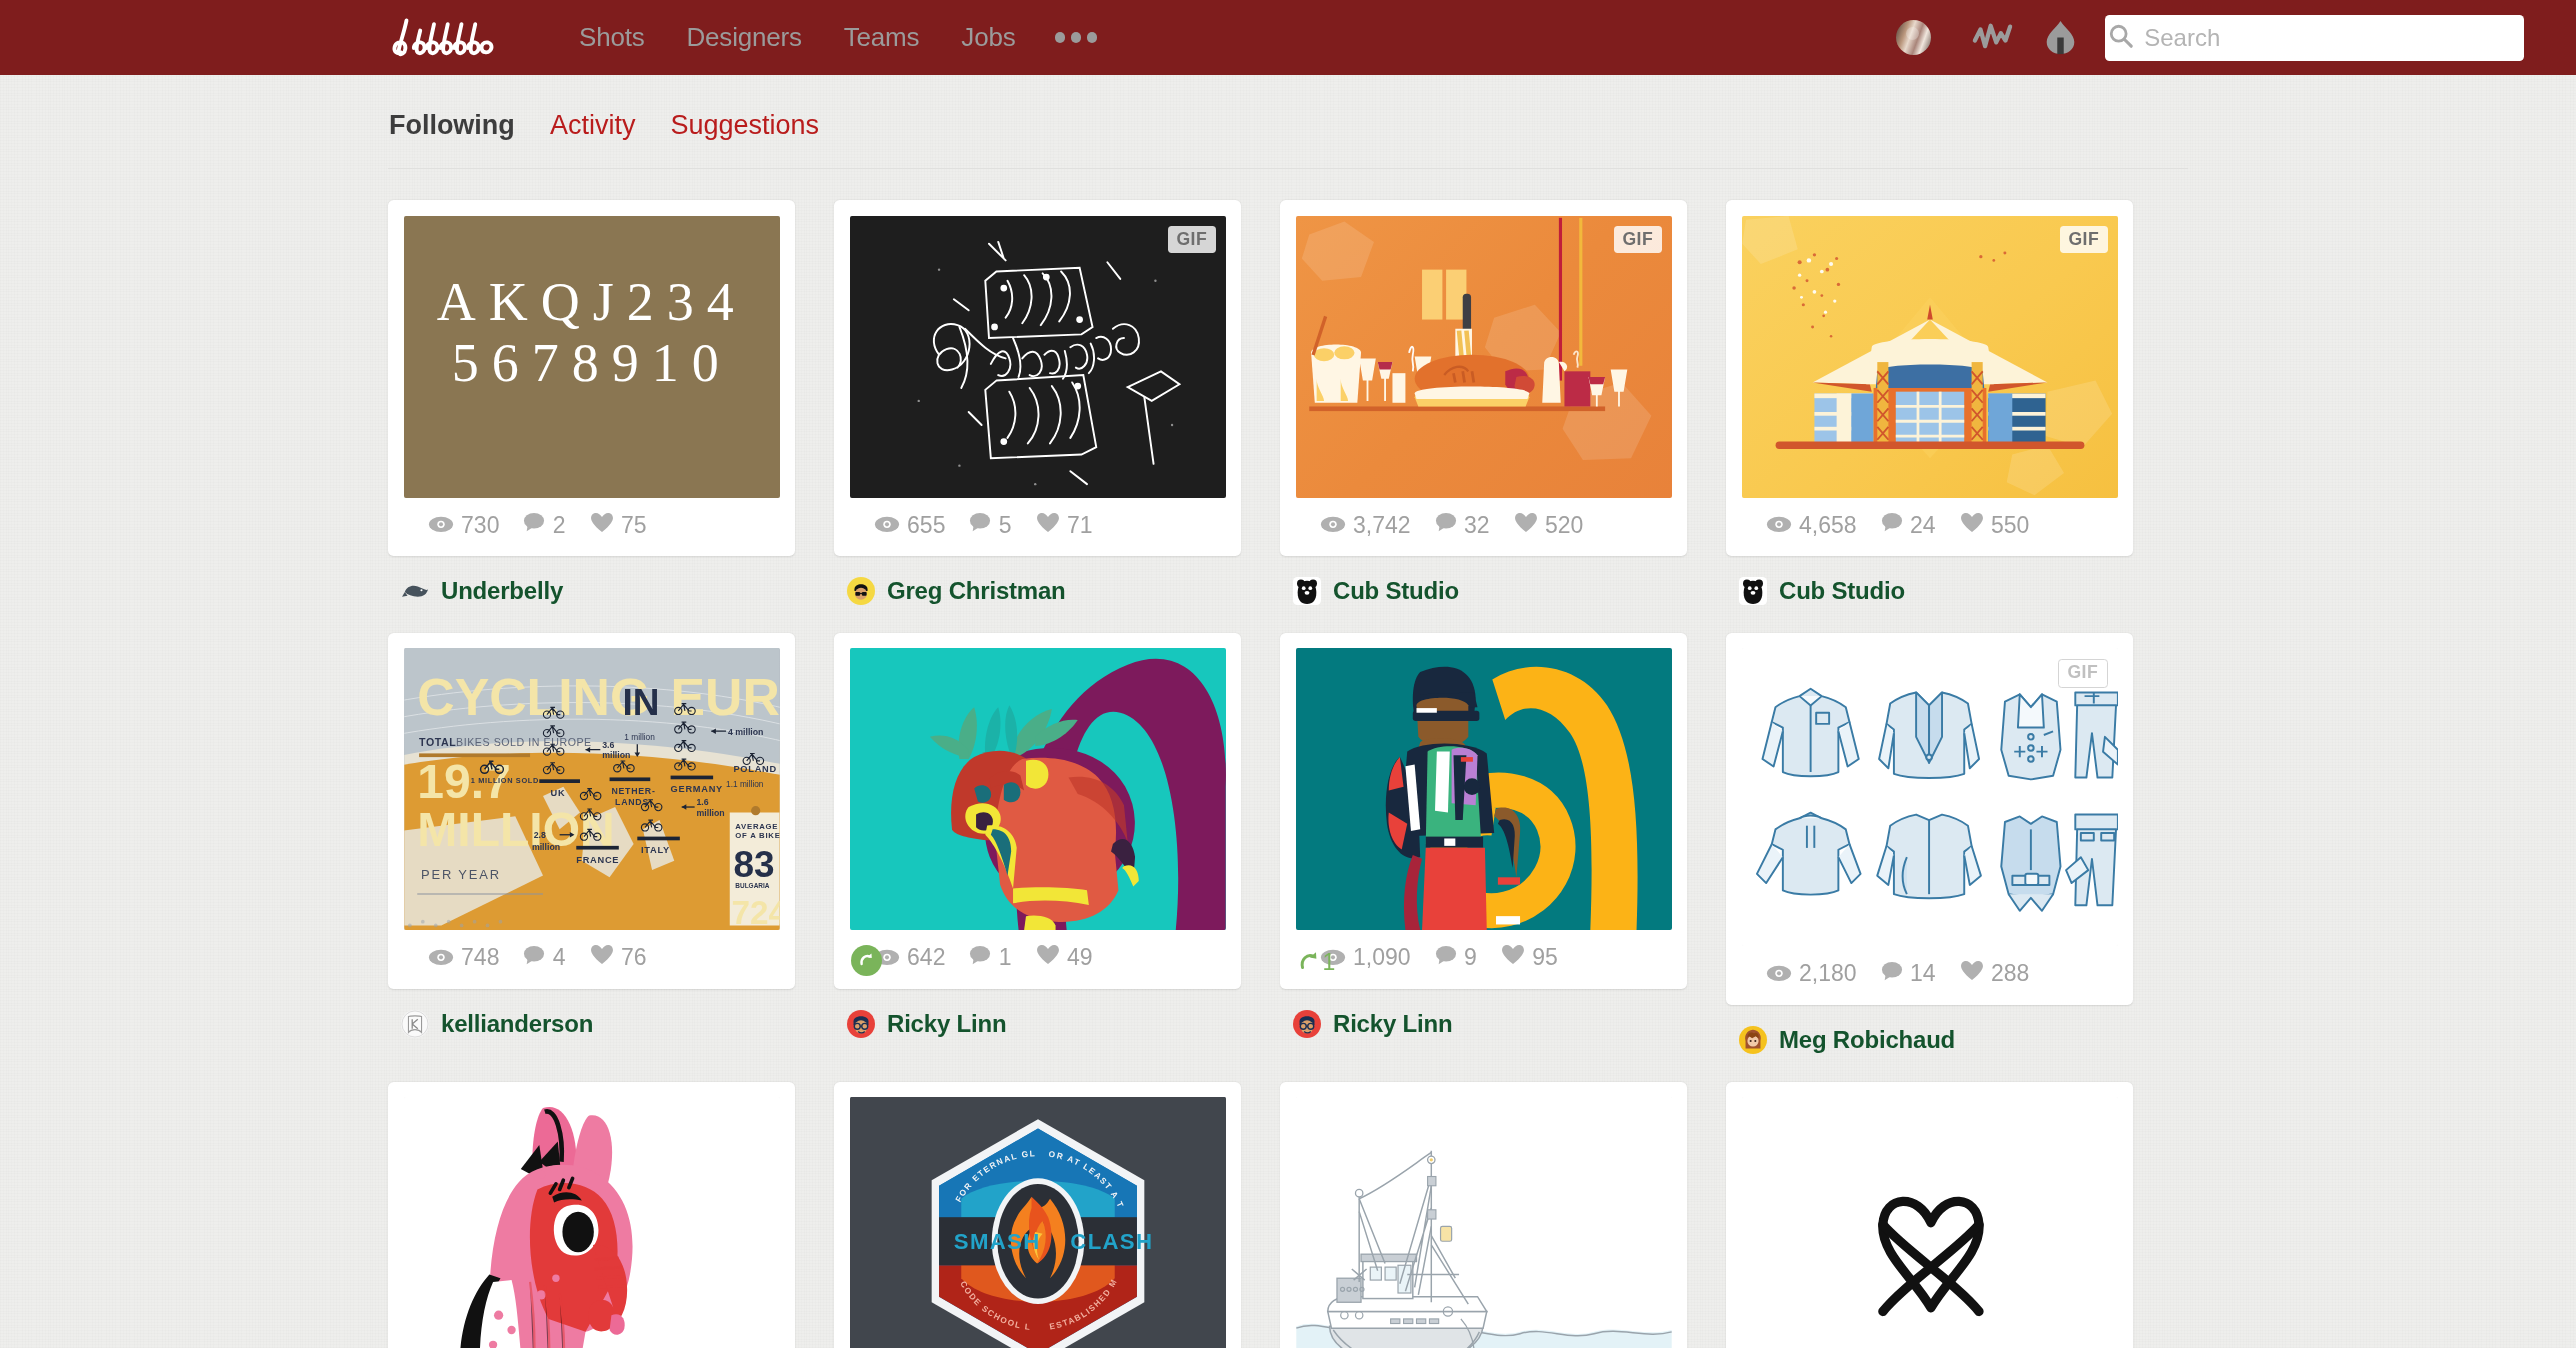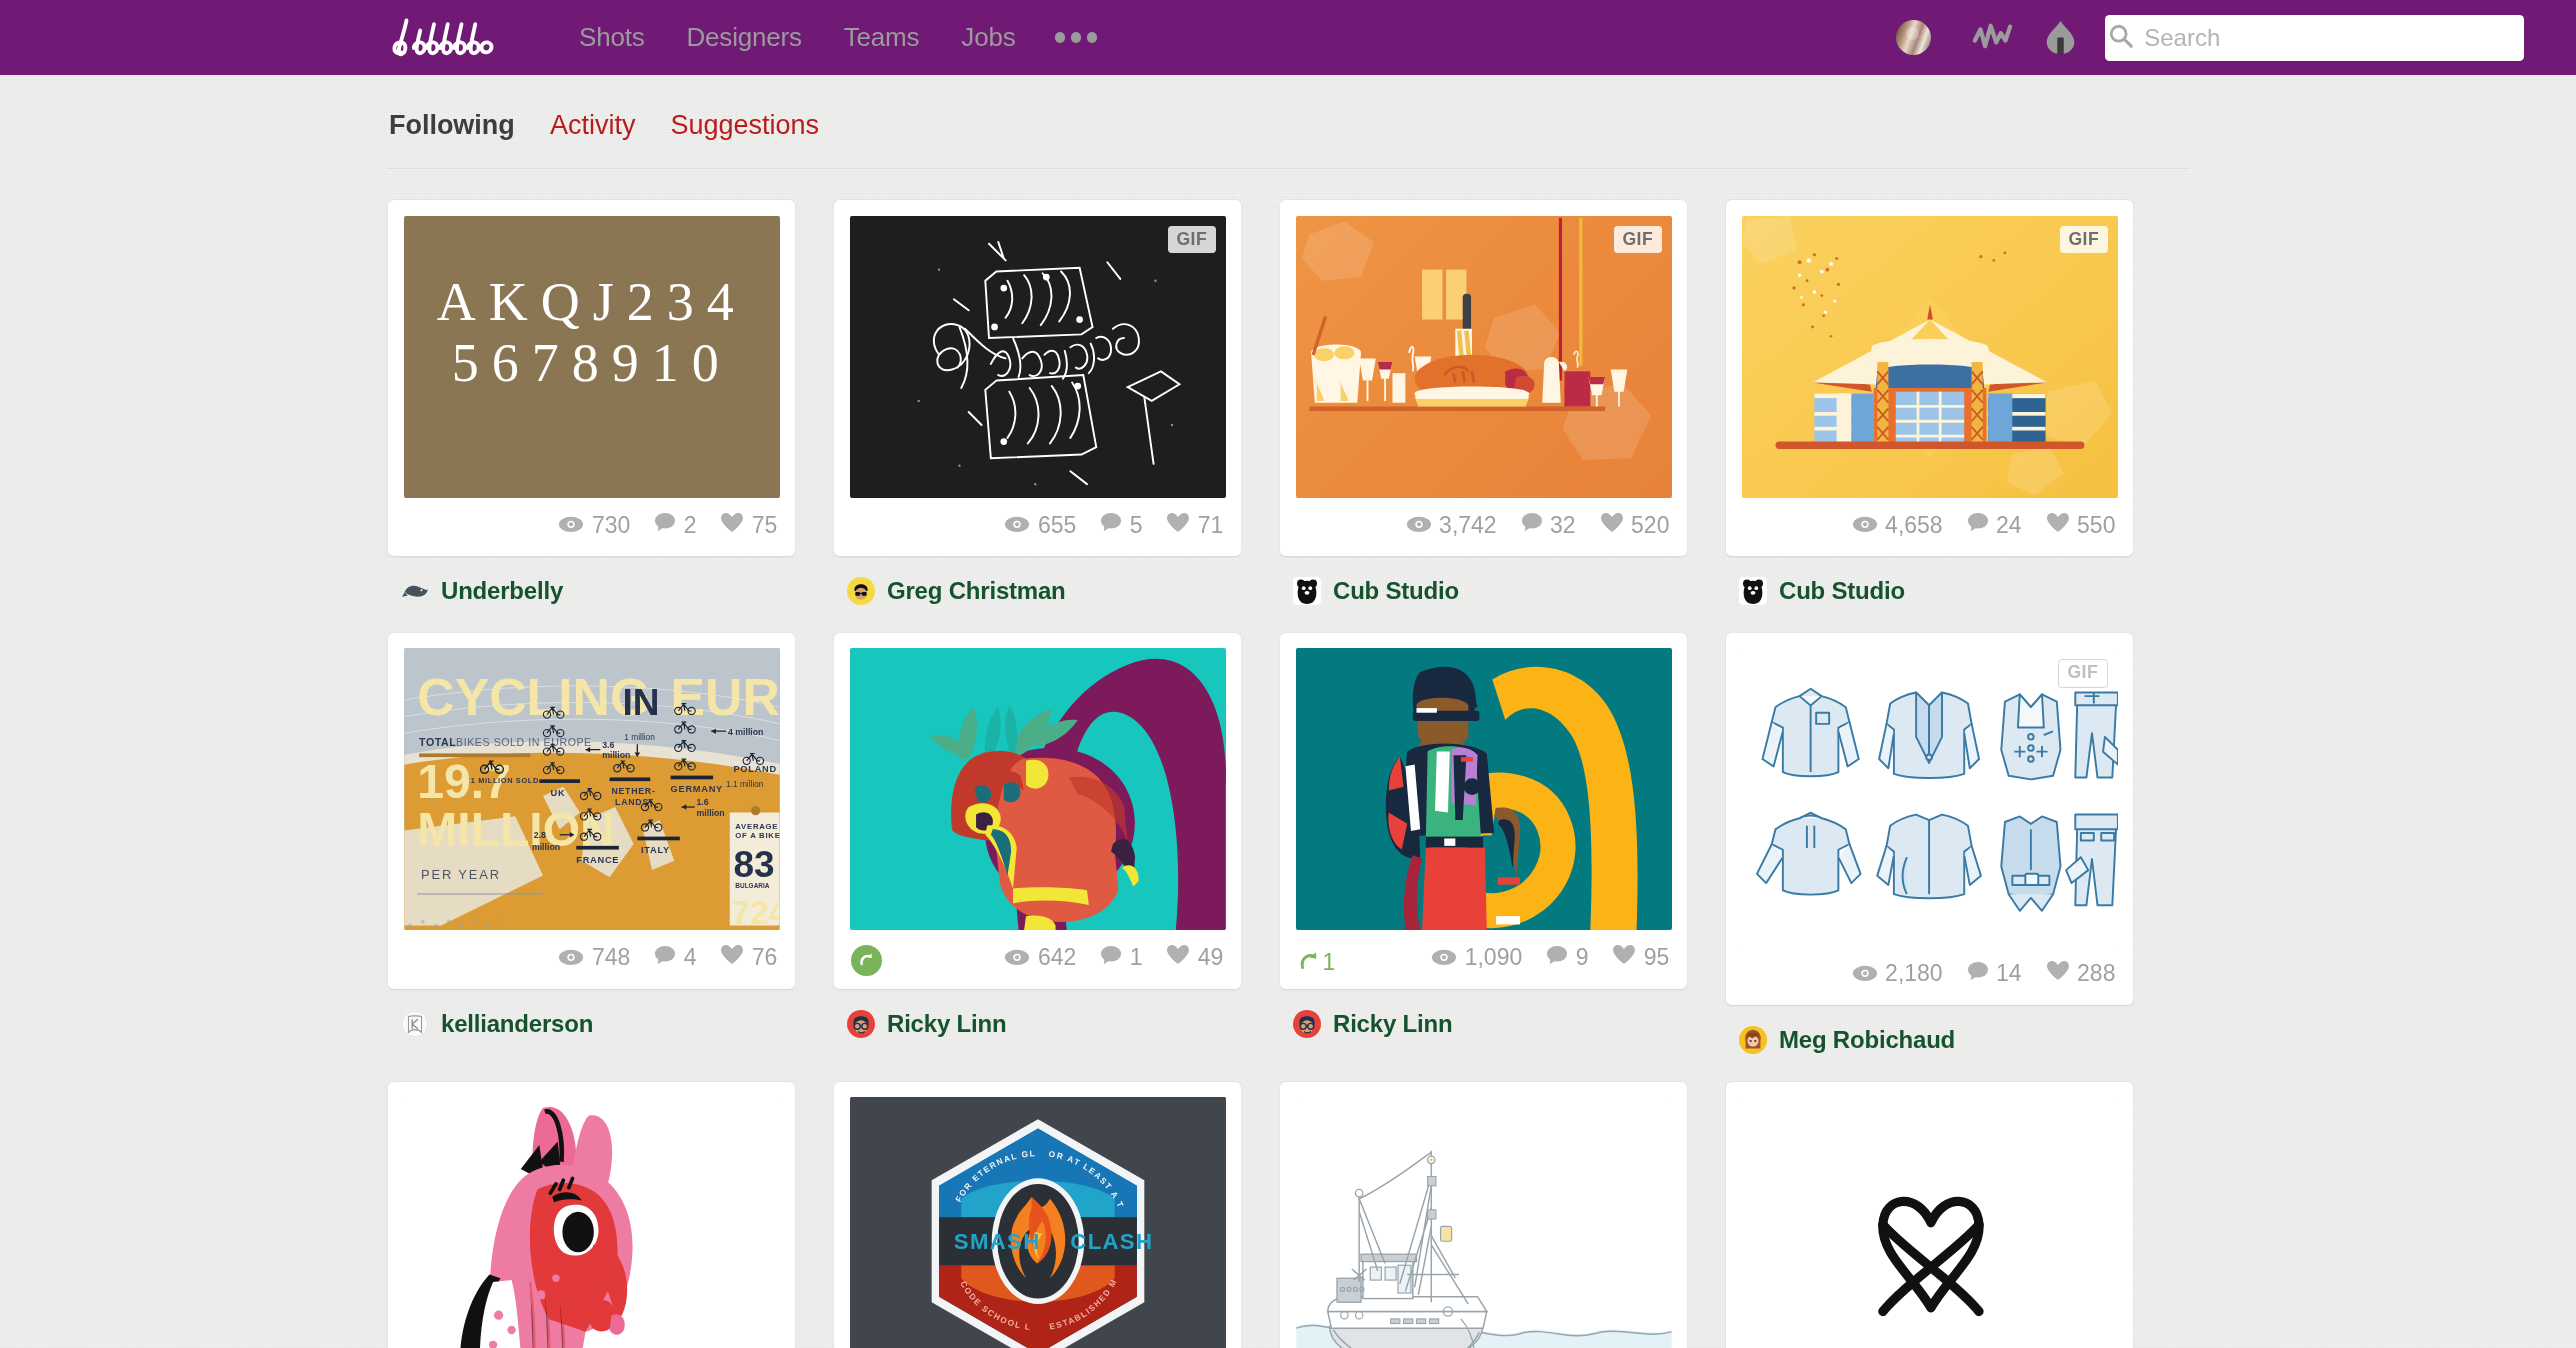--- a/index.html
+++ b/index.html
@@ -12,21 +12,21 @@
   body {
     background-color: #eeeeec;
     background-image:
       repeating-linear-gradient(0deg, rgba(0,0,0,0.012) 0 0.9px, transparent 0.9px 2.8px),
       repeating-linear-gradient(90deg, rgba(0,0,0,0.012) 0 0.9px, transparent 0.9px 2.8px);
   }
 
   
   .header {
     height: 75px;
-    background: #701a75;
+    background: #7f1d1d;
     position: relative;
     display: flex;
     align-items: center;
   }
   .hdr-inner {
     width: 2576px;
     height: 75px;
     display: flex;
     align-items: center;
     position: relative;
@@ -175,21 +175,21 @@
     background: rgba(255,255,255,0.82);
     border-radius: 3.7px;
     padding: 2.8px 8.3px 3.7px 8.3px;
     z-index: 5;
     font-family: Liberation Sans, sans-serif;
   }
   .stats {
     height: 43px;
     display: flex;
     align-items: center;
-    justify-content: flex-end;
+    justify-content: flex-start;
     gap: 0;
     padding-top: 12px;
     padding-right: 1.9px;
   }
   .stat {
     display: flex; align-items: center;
     gap: 7.4px;
     margin-left: 24px;
     color: #a0a0a0;
     font-size: 23px;

